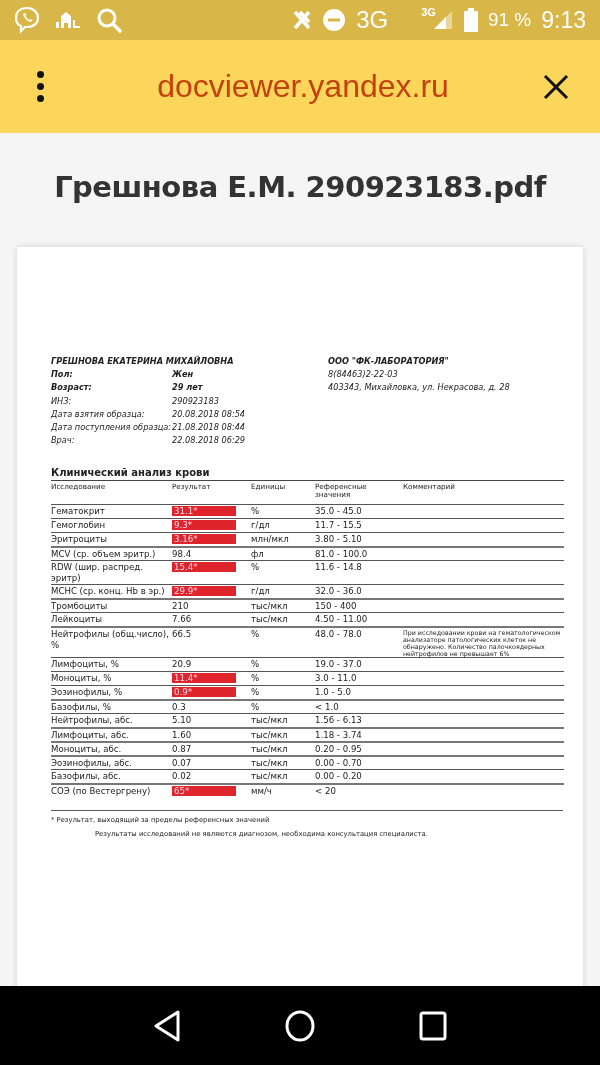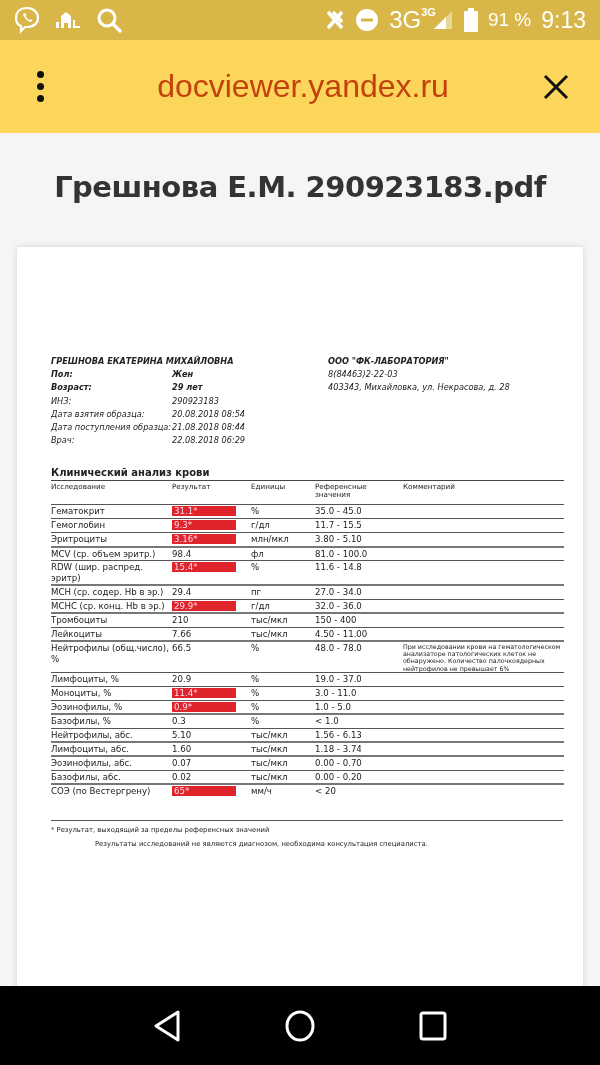--- a/index.html
+++ b/index.html
@@ -28,21 +28,21 @@
   th { font-weight: normal; font-size: 7.2px; text-align: left; vertical-align: top; padding: 2px 0 0 0; line-height: 8px; height: 24px; border-top: 1.5px solid #444; }
   td { vertical-align: top; padding: 1px 0 0 0; line-height: 11px; font-size: 8.6px; border-top: 1px solid #555; height: 14px; }
   tr.thick td { border-top: 2px solid #777; }
   .c1 { width: 121px; }
   .c2 { width: 79px; }
   .c3 { width: 64px; }
   .c4 { width: 88px; }
   .c5 { font-size: 6.3px; line-height: 7.2px; }
   .res { font-weight: normal; }
   .res.flag { display: inline-block; width: 64px; background: #e0242b; color: #fde; padding-left: 2px; line-height: 10px; }
-  .footnote { font-size: 6.8px; margin-top: 22px; line-height: 8px; border-top: 1px solid #555; padding-top: 5px; }
+  .footnote { font-size: 6.8px; margin-top: 12px; line-height: 8px; border-top: 1px solid #555; padding-top: 5px; }
   .footnote2 { font-size: 6.8px; margin-top: 6px; padding-left: 44px; }
   .navbar { position: absolute; top: 986px; left: 0; width: 600px; height: 79px; background: #000; display: flex; align-items: center; justify-content: space-around; padding: 0 100px; }
   .nav-btn { width: 60px; height: 60px; display: flex; align-items: center; justify-content: center; cursor: pointer; }
 </style>
 </head>
 <body>
 
 <div class="statusbar">
   <div class="left">
     <span class="sb-icon">
@@ -68,21 +68,21 @@
       <svg width="20" height="20" viewBox="0 0 20 20">
           <path d="M3 2l14 16M17 2L3 18M8 2l9 10" stroke="#fff" stroke-width="3.5" fill="none"></path>
         </svg>
     </span>
     <span class="sb-icon">
       <svg width="24" height="24" viewBox="0 0 24 24">
           <circle cx="12" cy="12" r="11" fill="#fff"></circle>
           <rect x="6" y="10.5" width="12" height="3" fill="#d8b748"></rect>
         </svg>
     </span>
-    <span style="display:inline-flex;align-items:flex-start;font-size:24px;">
+    <span style="display:inline-flex;align-items:flex-start;font-size:24px;gap:33px;">
       <span>3G</span>
         <span style="font-size:11px;font-weight:bold;">3G</span>
     </span>
     <span class="sb-icon" style="margin-left:-14px;">
       <svg width="22" height="22" viewBox="0 0 22 22">
           <path d="M2 20L20 2v18z" fill="rgba(255,255,255,0.45)"></path>
           <path d="M2 20L14 8v12z" fill="#fff"></path>
         </svg>
     </span>
     <span class="sb-icon">
@@ -190,27 +190,20 @@
             <td class="c4"><span>81.0 - 100.0</span></td>
             <td class="c5"><span></span></td>
           </tr>
           <tr>
             <td class="c1"><span>RDW (шир. распред. эритр)</span></td>
             <td class="c2"><span class="res flag">15.4*</span></td>
             <td class="c3"><span>%</span></td>
             <td class="c4"><span>11.6 - 14.8</span></td>
             <td class="c5"><span></span></td>
           </tr>
-          <tr class="thick">
-            <td class="c1"><span>MCH (ср. содер. Hb в эр.)</span></td>
-            <td class="c2"><span class="res">29.4</span></td>
-            <td class="c3"><span>пг</span></td>
-            <td class="c4"><span>27.0 - 34.0</span></td>
-            <td class="c5"><span></span></td>
-          </tr>
           <tr>
             <td class="c1"><span>MCHC (ср. конц. Hb в эр.)</span></td>
             <td class="c2"><span class="res flag">29.9*</span></td>
             <td class="c3"><span>г/дл</span></td>
             <td class="c4"><span>32.0 - 36.0</span></td>
             <td class="c5"><span></span></td>
           </tr>
           <tr class="thick">
             <td class="c1"><span>Тромбоциты</span></td>
             <td class="c2"><span class="res">210</span></td>
@@ -265,20 +258,27 @@
             <td class="c2"><span class="res">5.10</span></td>
             <td class="c3"><span>тыс/мкл</span></td>
             <td class="c4"><span>1.56 - 6.13</span></td>
             <td class="c5"><span></span></td>
           </tr>
           <tr class="thick">
             <td class="c1"><span>Лимфоциты, абс.</span></td>
             <td class="c2"><span class="res">1.60</span></td>
             <td class="c3"><span>тыс/мкл</span></td>
             <td class="c4"><span>1.18 - 3.74</span></td>
+            <td class="c5"><span></span></td>
+          </tr>
+          <tr class="thick">
+            <td class="c1"><span>Моноциты, абс.</span></td>
+            <td class="c2"><span class="res">0.87</span></td>
+            <td class="c3"><span>тыс/мкл</span></td>
+            <td class="c4"><span>0.20 - 0.95</span></td>
             <td class="c5"><span></span></td>
           </tr>
           <tr class="thick">
             <td class="c1"><span>Эозинофилы, абс.</span></td>
             <td class="c2"><span class="res">0.07</span></td>
             <td class="c3"><span>тыс/мкл</span></td>
             <td class="c4"><span>0.00 - 0.70</span></td>
             <td class="c5"><span></span></td>
           </tr>
           <tr>

